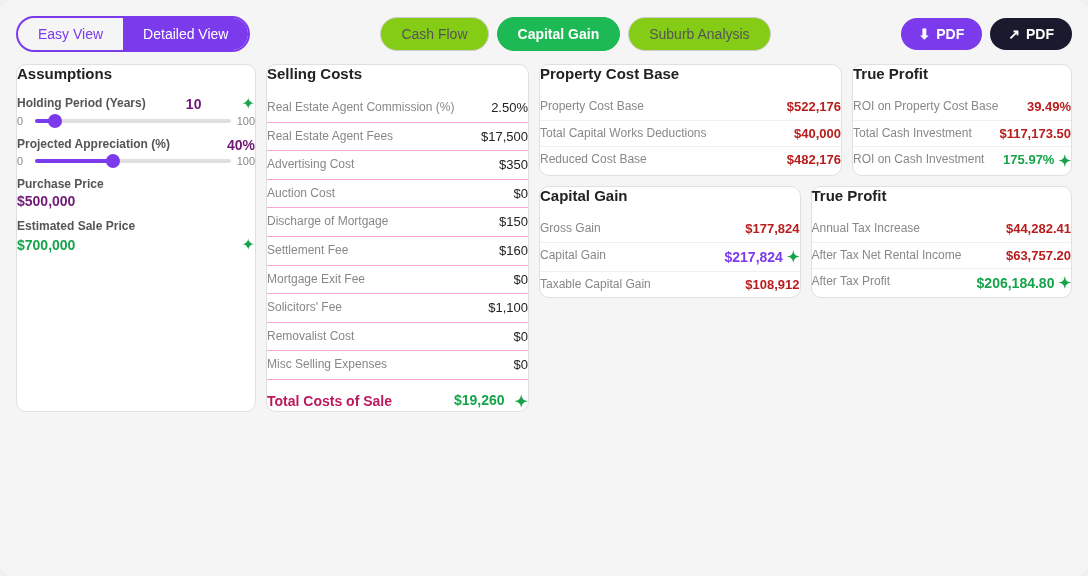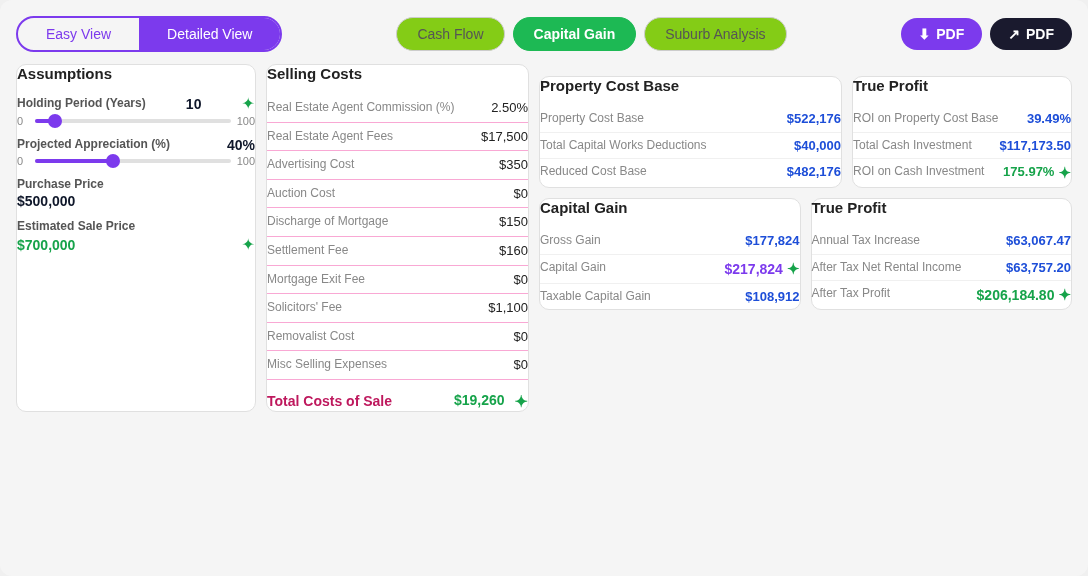--- a/index.html
+++ b/index.html
@@ -28,21 +28,21 @@
       align-items: center;
       gap: 12px;
     }
     .view-toggle {
       display: flex;
       border: 2px solid #7c3aed;
       border-radius: 999px;
       overflow: hidden;
     }
     .view-btn {
-      padding: 8px 28px;
+      padding: 8px 20px;
       font-size: 14px;
       font-weight: 500;
       cursor: pointer;
       border: none;
       background: transparent;
       color: #7c3aed;
     }
     .view-btn.active {
       background: #7c3aed;
       color: white;
@@ -116,21 +116,21 @@
     }
     .assumption-label {
       font-size: 12px;
       color: #555;
       margin-bottom: 2px;
       font-weight: bold;
     }
     .assumption-value {
       font-size: 14px;
       font-weight: 600;
-      color: #0f172a;
+      color: #701a75;
     }
     .assumption-value.green { color: #16a34a; }
     .slider-row {
       display: flex;
       align-items: center;
       gap: 6px;
       margin-top: 2px;
     }
     .slider-label {
       font-size: 11px;
@@ -213,21 +213,20 @@
       align-items: flex-start;
       gap: 10px;
     }
 
     
     .right-section {
       flex: 1;
       display: flex;
       flex-direction: column;
       gap: 10px;
-      margin-top: 12px;
     }
     .right-top {
       display: flex;
       gap: 10px;
     }
     .property-panel {
       flex: 1;
     }
     .true-profit-small {
       width: 220px;
@@ -255,21 +254,21 @@
     .stat-label {
       font-size: 12px;
       color: #888;
       flex: 1;
       padding-right: 8px;
       line-height: 1.3;
     }
     .stat-value {
       font-size: 13px;
       font-weight: 600;
-      color: #1d4ed8;
+      color: #b91c1c;
       white-space: nowrap;
     }
     .stat-value.green { color: #16a34a; }
     .stat-value.highlight {
       font-size: 14px;
       font-weight: 700;
       color: #7c3aed;
     }
     .stat-value.green-large {
       font-size: 14px;
@@ -464,21 +463,21 @@
       <span class="stat-value" style="">$108,912</span>
     </div>
             </div>
         </div>
 
         <div class="panel true-profit-bottom">
           <div class="panel-title">True Profit</div>
           <div id="true-profit-bottom-list">
               <div class="stat-row">
       <span class="stat-label">Annual Tax Increase</span>
-      <span class="stat-value" style="">$63,067.47</span>
+      <span class="stat-value" style="">$44,282.41</span>
     </div>
               <div class="stat-row">
       <span class="stat-label">After Tax Net Rental Income</span>
       <span class="stat-value" style="">$63,757.20</span>
     </div>
               <div class="stat-row">
       <span class="stat-label">After Tax Profit</span>
       <span class="stat-value green-large" style="display:flex;align-items:center;gap:4px;">$206,184.80<span style="color:#16a34a;font-size:15px;">✦</span></span>
     </div>
             </div>

